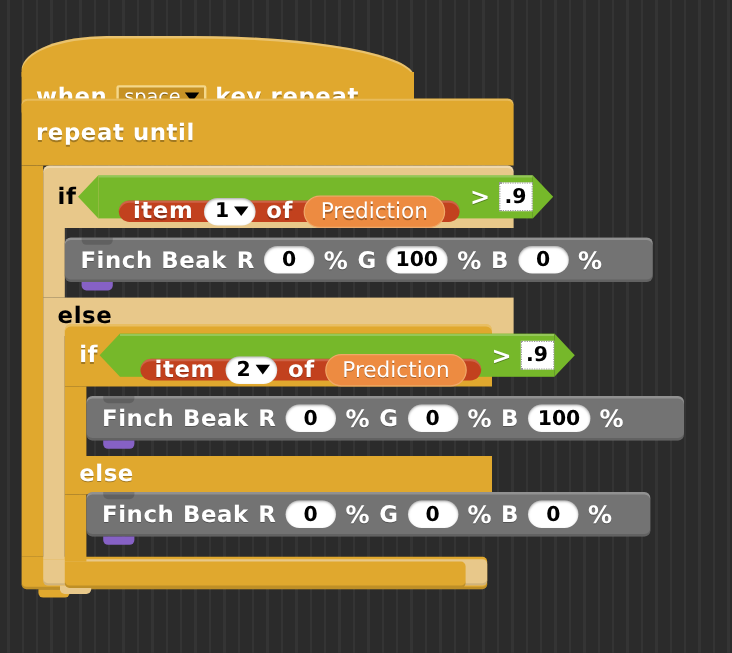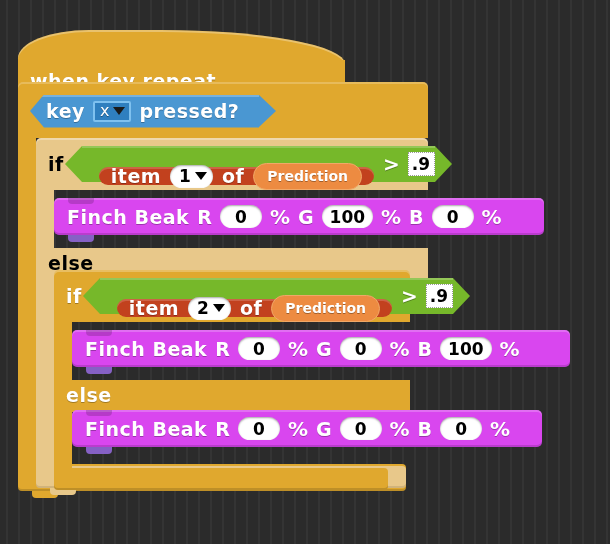--- a/index.html
+++ b/index.html
@@ -354,30 +354,30 @@
   .dd-oval .v { color:#000; font-weight:bold; font-size:17px; }
   .var-oval {
     background: #ed8b41;
     border: 1.5px solid #f0a868;
     border-radius: 14px;
     height: 27px;
     padding: 0 13px;
     display: inline-flex;
     align-items: center;
     color: #ffffff;
-    font-weight: bold;
-    font-size: 14px;
+    font-weight: normal;
+    font-size: 18px;
     text-shadow: 0 1px 0 rgba(0,0,0,0.32);
     box-sizing: border-box;
   }
 
   
   .finch {
     position: absolute;
-    background: #d946ef;
+    background: #737373;
     border-radius: 5px;
     height: 37px;
     box-shadow: inset 0 2px 0 rgba(255,255,255,0.22), inset 0 -2px 0 rgba(0,0,0,0.14);
   }
   .finch .row {
     position: absolute;
     left: 13px; top: 4px;
     display: flex; align-items: center; gap: 8px;
     height: 29px;
   }
@@ -402,37 +402,32 @@
 <body>
 
 <div class="stage">
 
   <div class="hat">
     <div class="hat-top"></div>
     <div class="hat-body"></div>
     <div class="notch-down" style="top:68px;"></div>
     <div class="hat-row">
       <span class="btxt white">when</span>
+      <span class="dd-tan">
+        <span class="lbl">space</span>
+        <span class="caret"></span>
+      </span>
       <span class="btxt white">key repeat</span>
     </div>
   </div>
 
   <div class="repeat">
     <div class="repeat-head">
       <div class="row">
-        <span class="hex-blue-wrap">
-          <span class="hex-blue">
-            <span class="btxt white">key</span>
-            <span class="dd-blue">
-              <span class="lbl">x</span>
-              <span class="caret-w"></span>
-            </span>
-            <span class="btxt white">pressed?</span>
-          </span>
-        </span>
+        <span class="btxt white">repeat until</span>
       </div>
     </div>
 
     <div class="repeat-arm" style="top:56px; height:326px;"></div>
 
     <div class="repeat-foot" style="top:382px;">
       <div class="foot-nub"></div>
       <svg class="loop-arrow" viewBox="0 0 28 20">
         <path d="M4 15 L4 11 L17 11 L17 5 L16 5 L24 0.5 L24 6 L22 6 L22 15 Z" fill="#ffffff"></path>
         <path d="M3 15.5 h20 v3.5 h-20 z" fill="#ffffff"></path>

